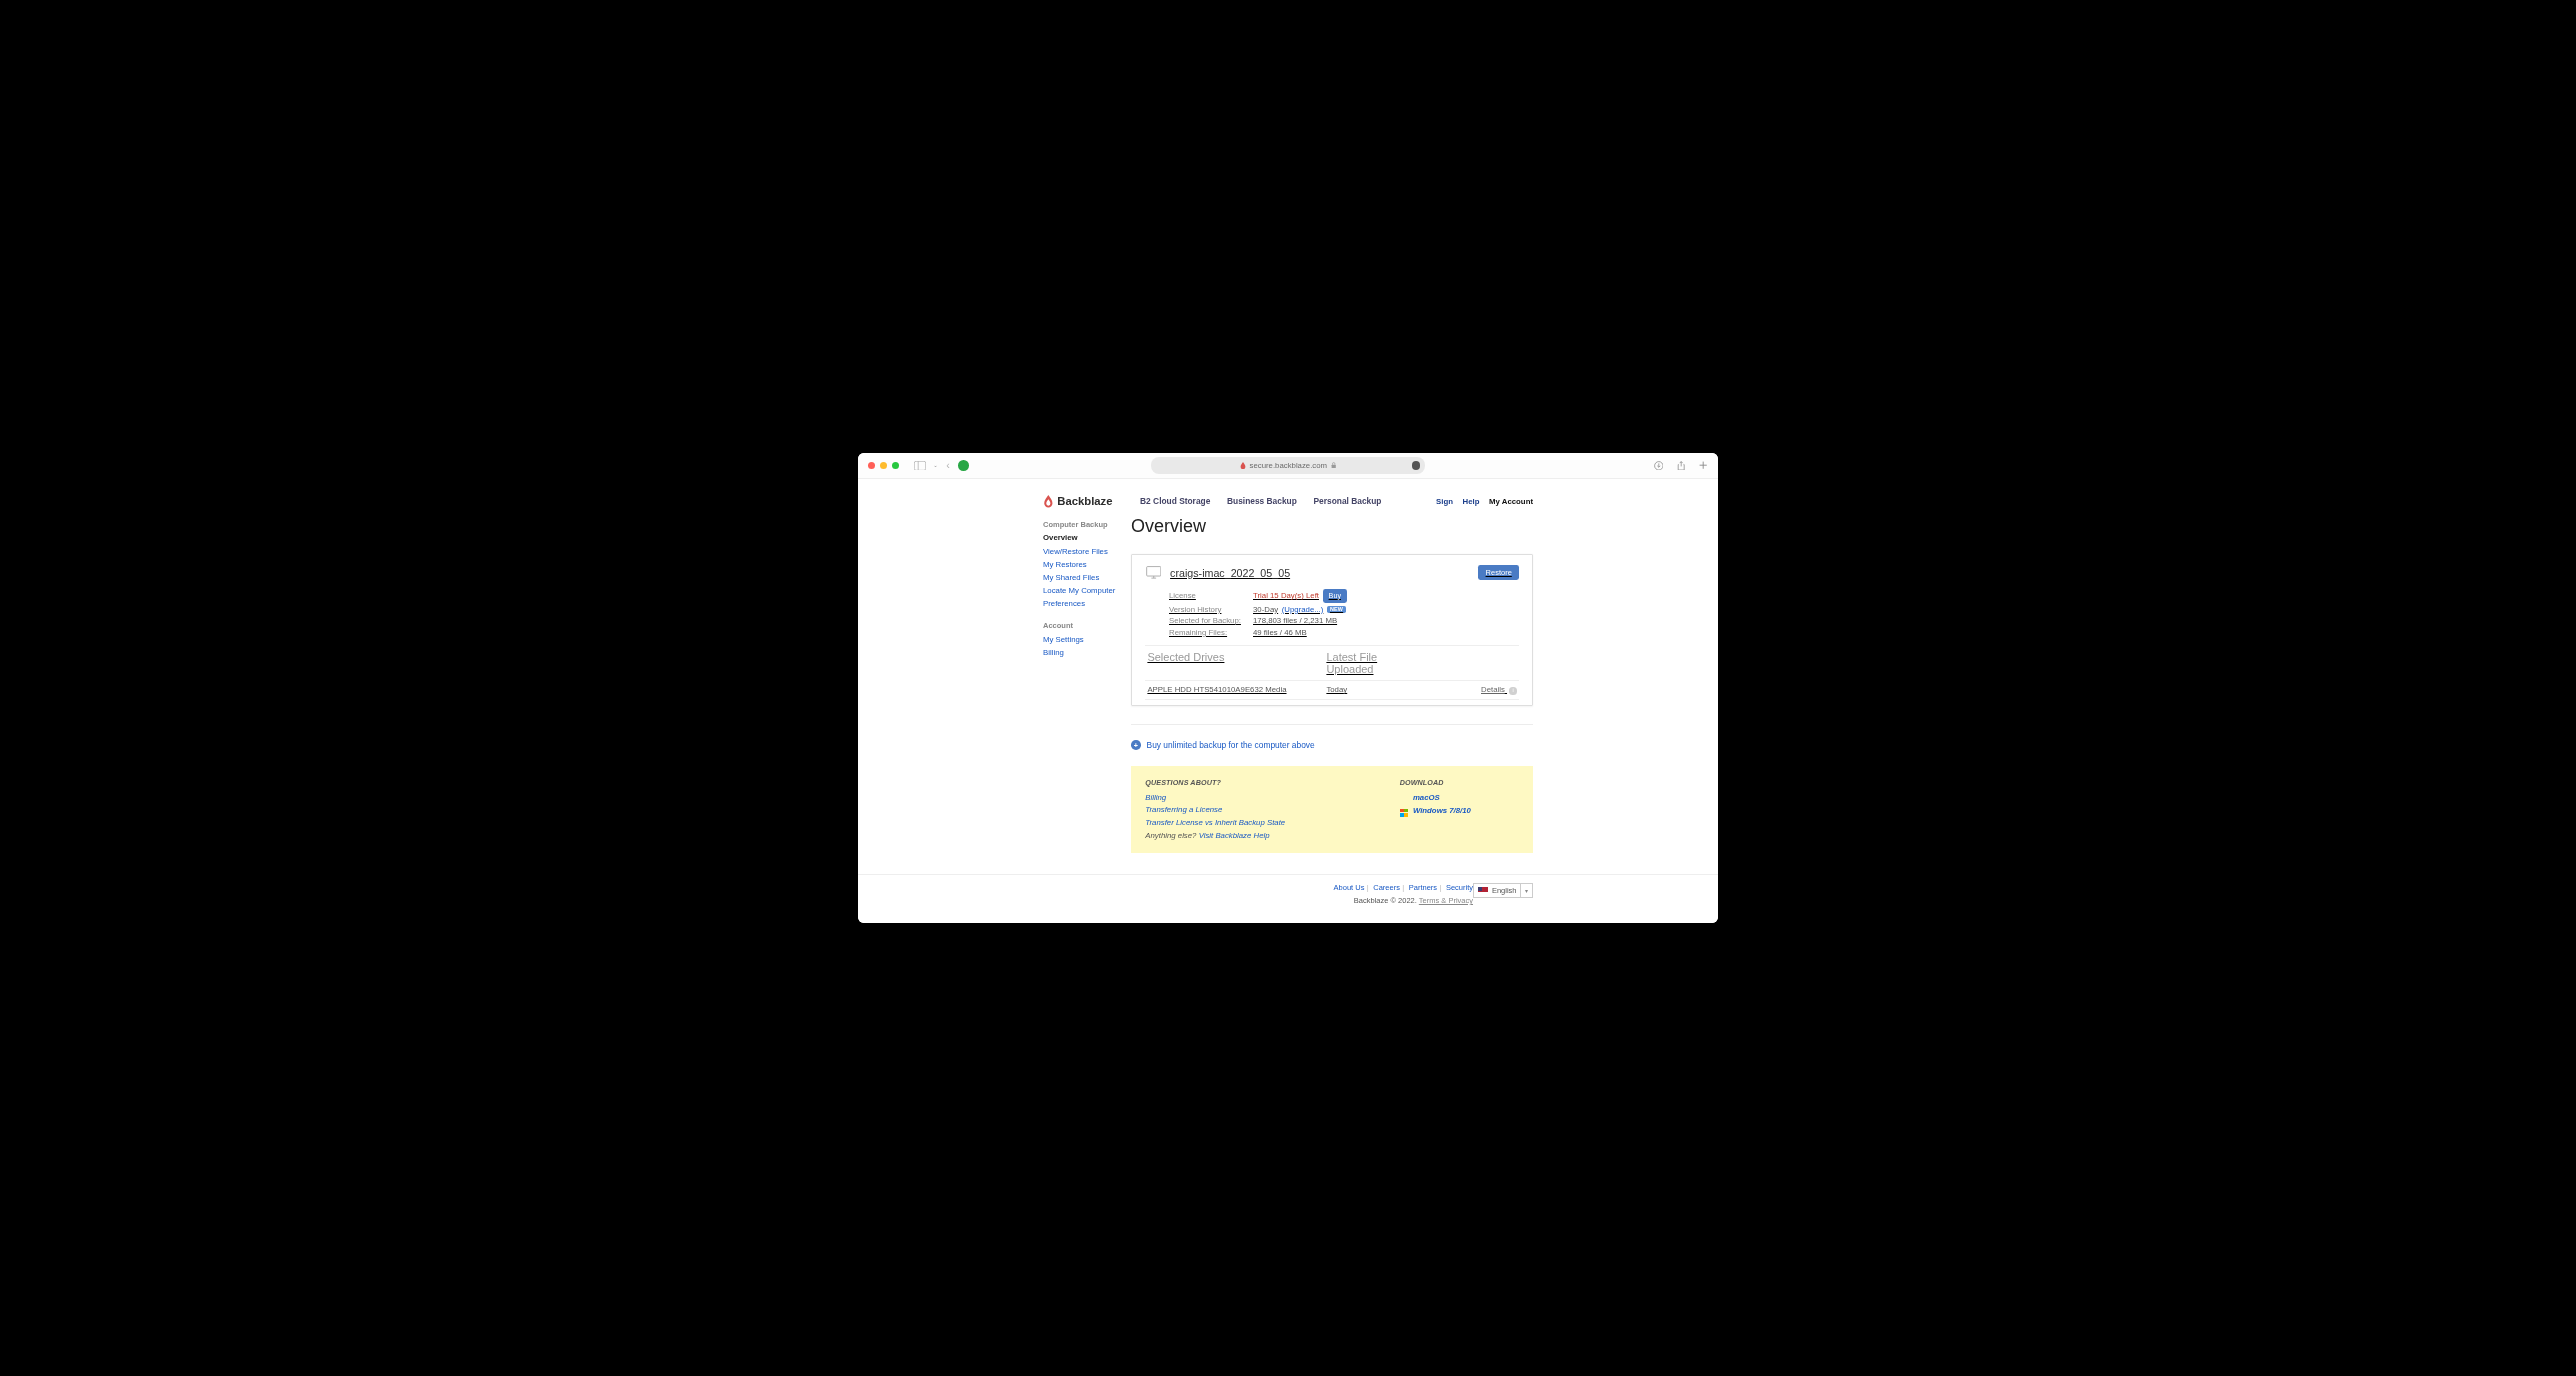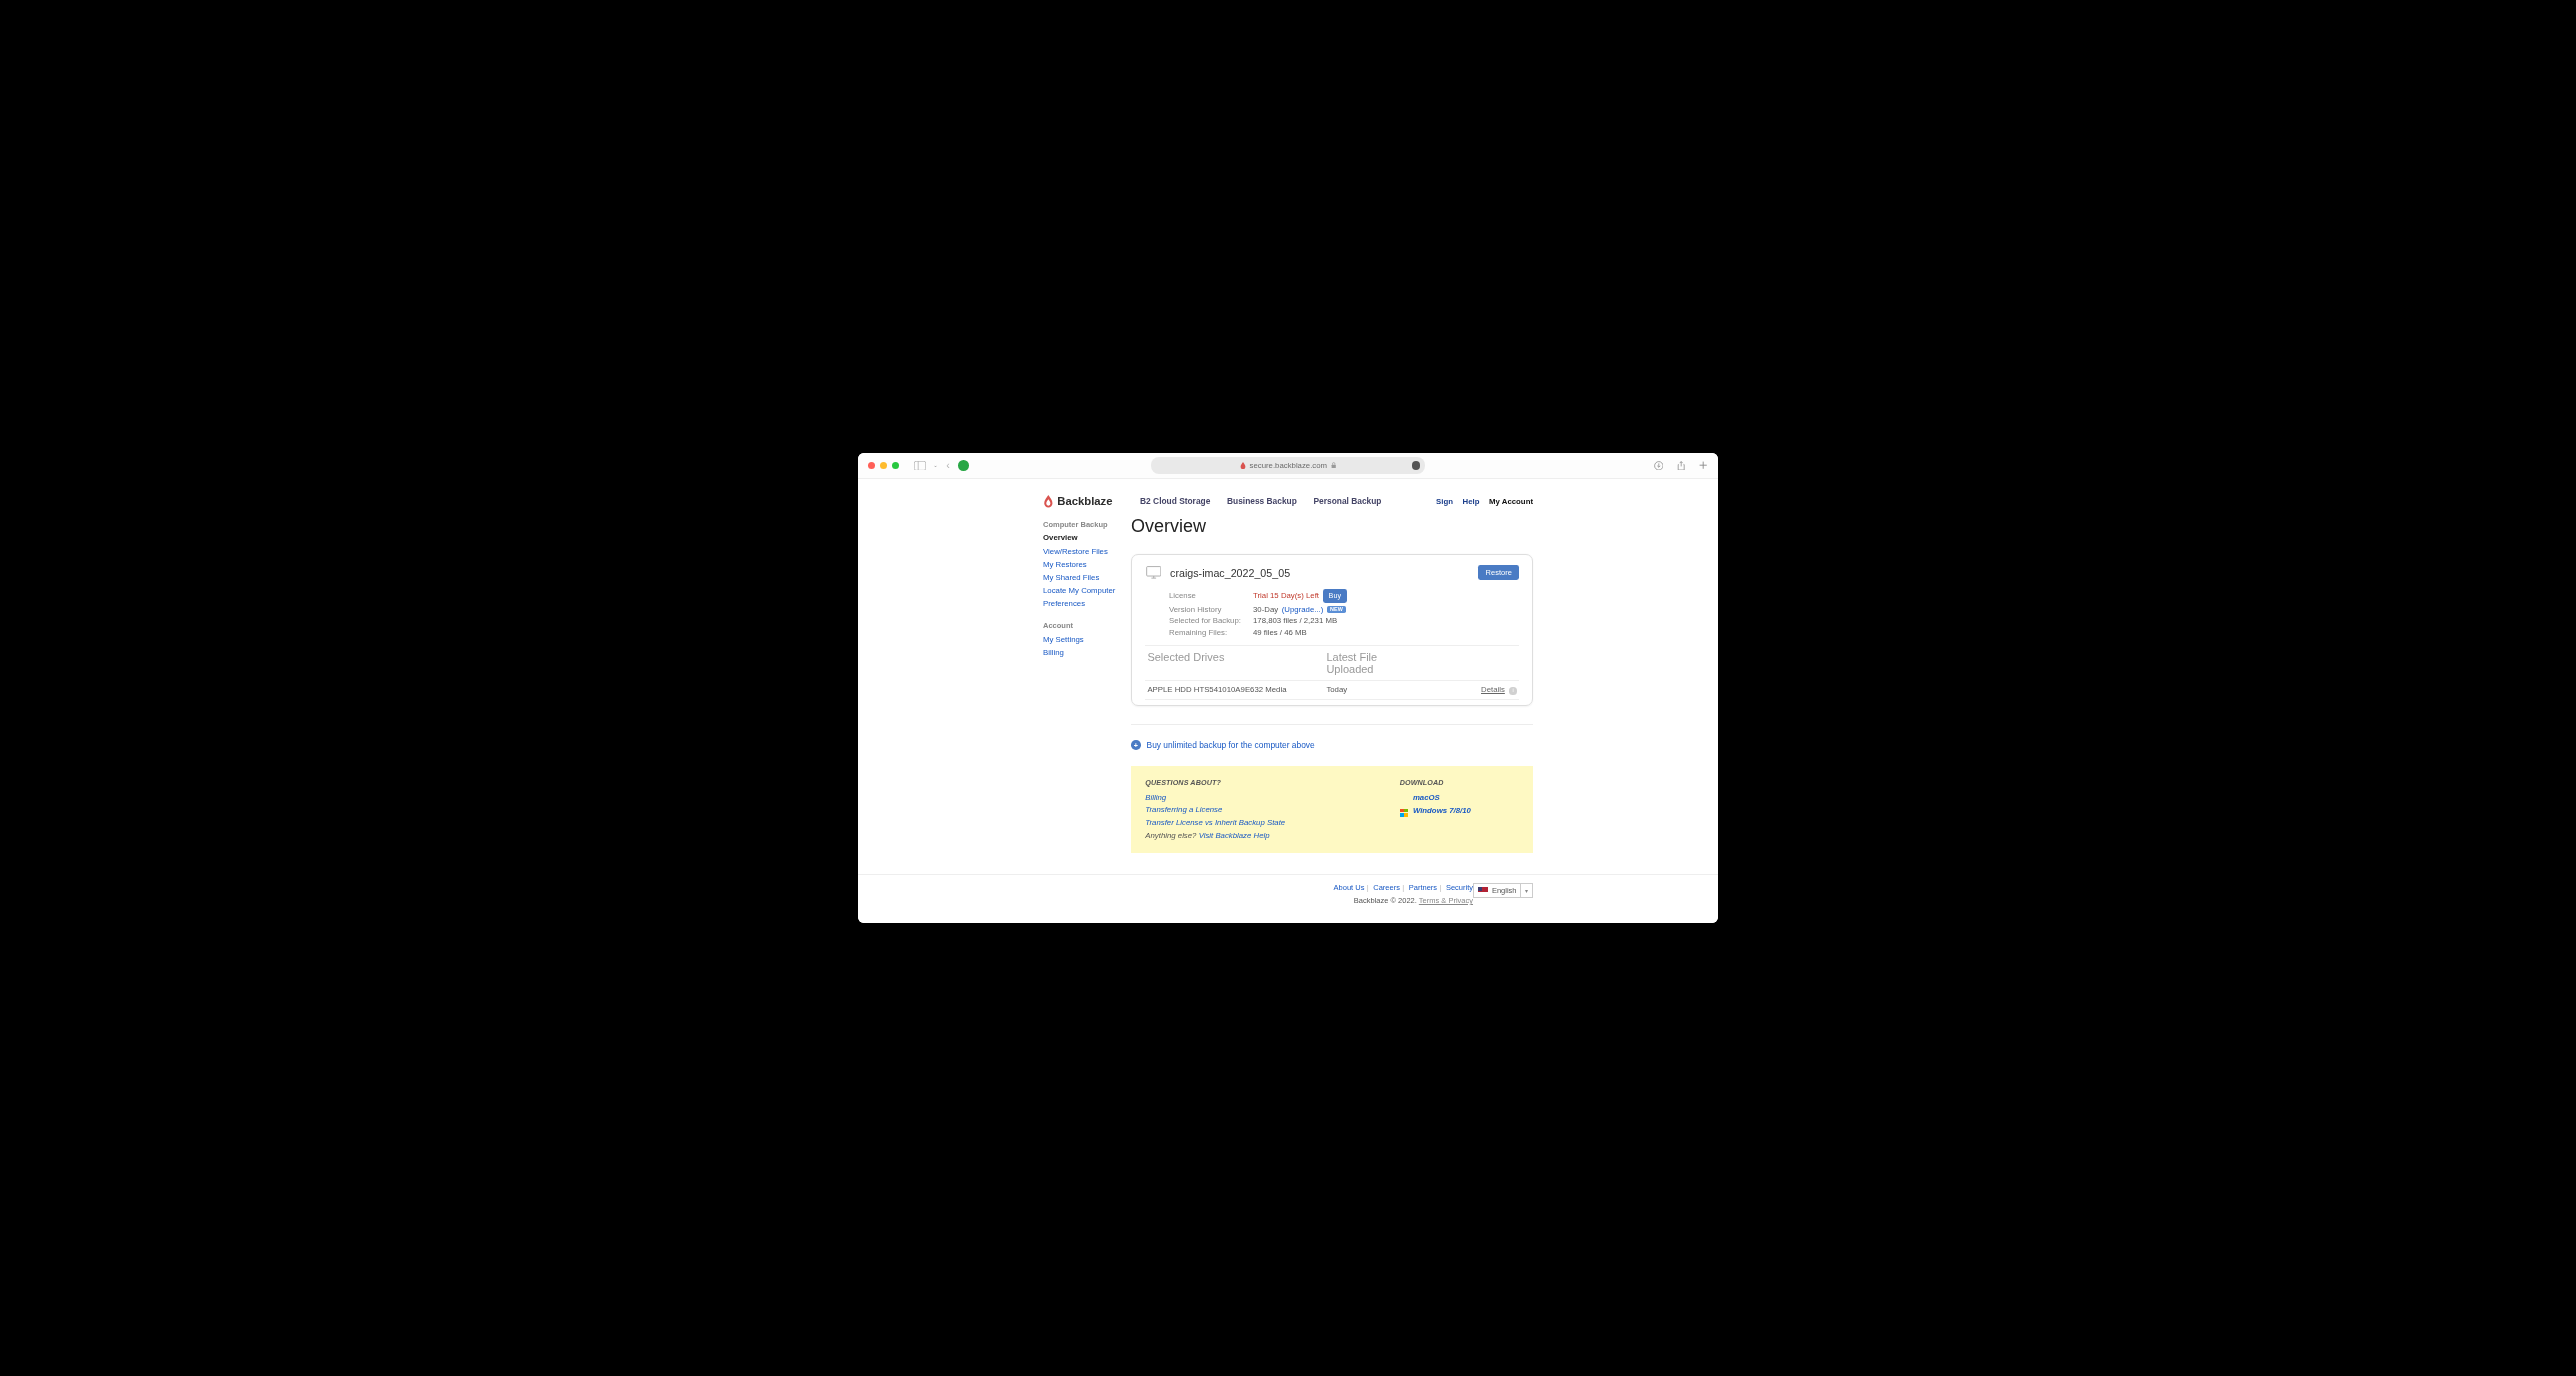--- a/index.html
+++ b/index.html
@@ -96,24 +96,25 @@
     .sidebar { width: 88px; flex: 0 0 88px; padding-top: 2.4px; }
     .sb-head { font-size:7.5px; color:#888; font-weight:600; margin: 1.2px 0 4.8px 0; }
     .sb-item { font-size:7.8px; color:#1959c4; margin-bottom:4.2px; cursor:pointer; }
     .sb-item.active { color:#222; font-weight:700; }
 
     .main { flex:1; }
     h1.page-title { font-size:18px; font-weight:400; color:#222; margin-bottom: 16.7px; }
 
     .card {
       border:0.6px solid #dedede;
-      border-radius:7px;
+      border-radius:1px;
       padding: 10.7px 13px 4.8px 13px;
       box-shadow: 0 0.6px 1.8px rgba(0,0,0,.05);
       margin-bottom: 18px;
+      text-decoration: underline;
     }
     .card-head { display:flex; align-items:center; gap:8.4px; margin-bottom: 8.4px; }
     .computer-icon {
       width:16.7px; height:14.3px;
       display:inline-flex; align-items:center; justify-content:center;
       color:#777;
     }
     .computer-name { font-size:10.7px; color:#333; flex:1; }
     .btn {
       background:#4a7bc4;

